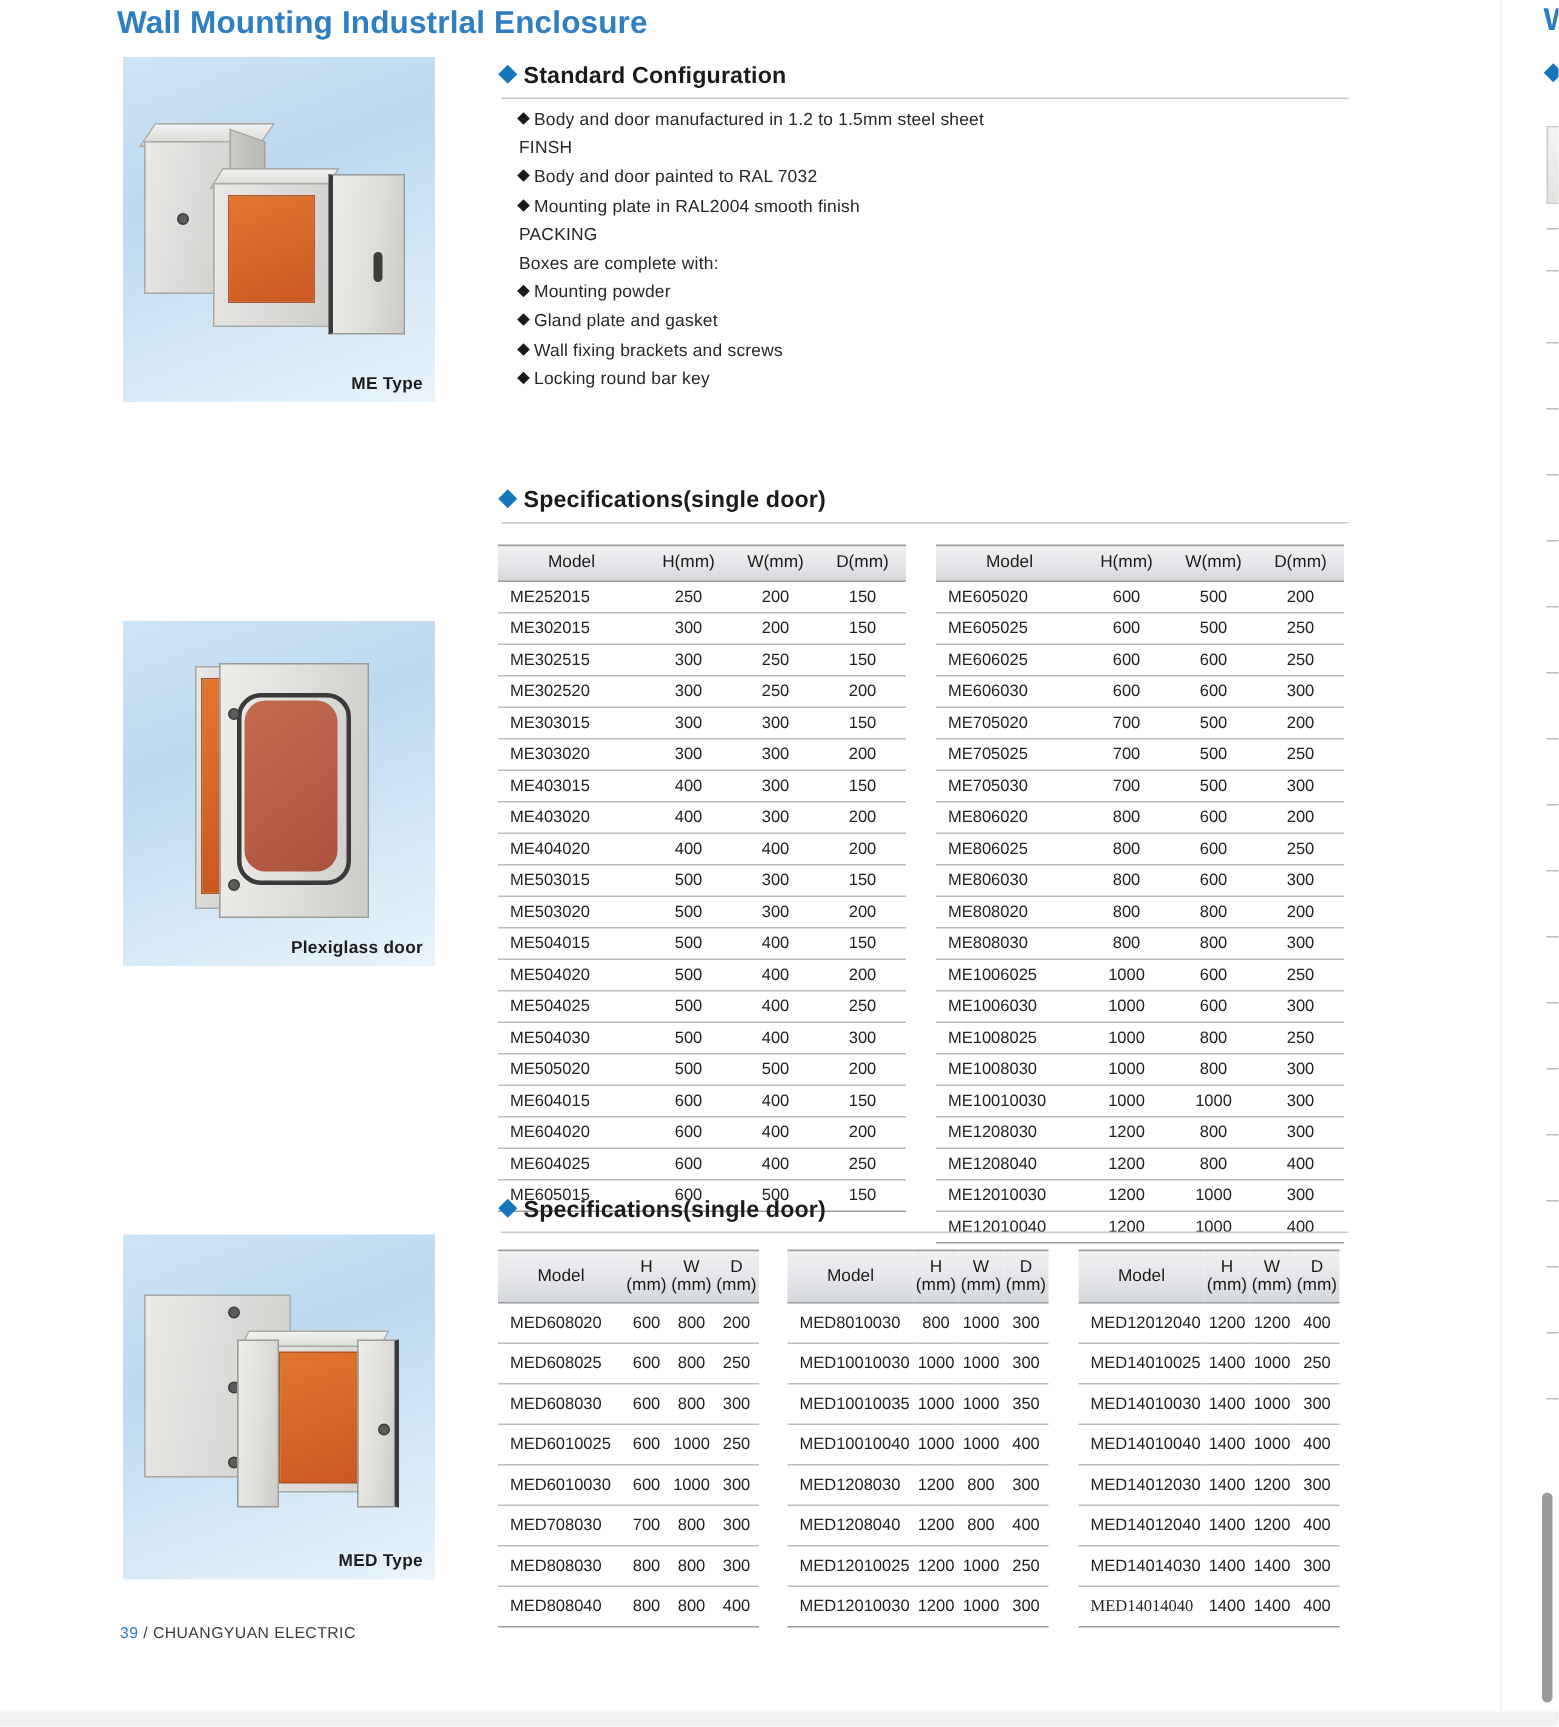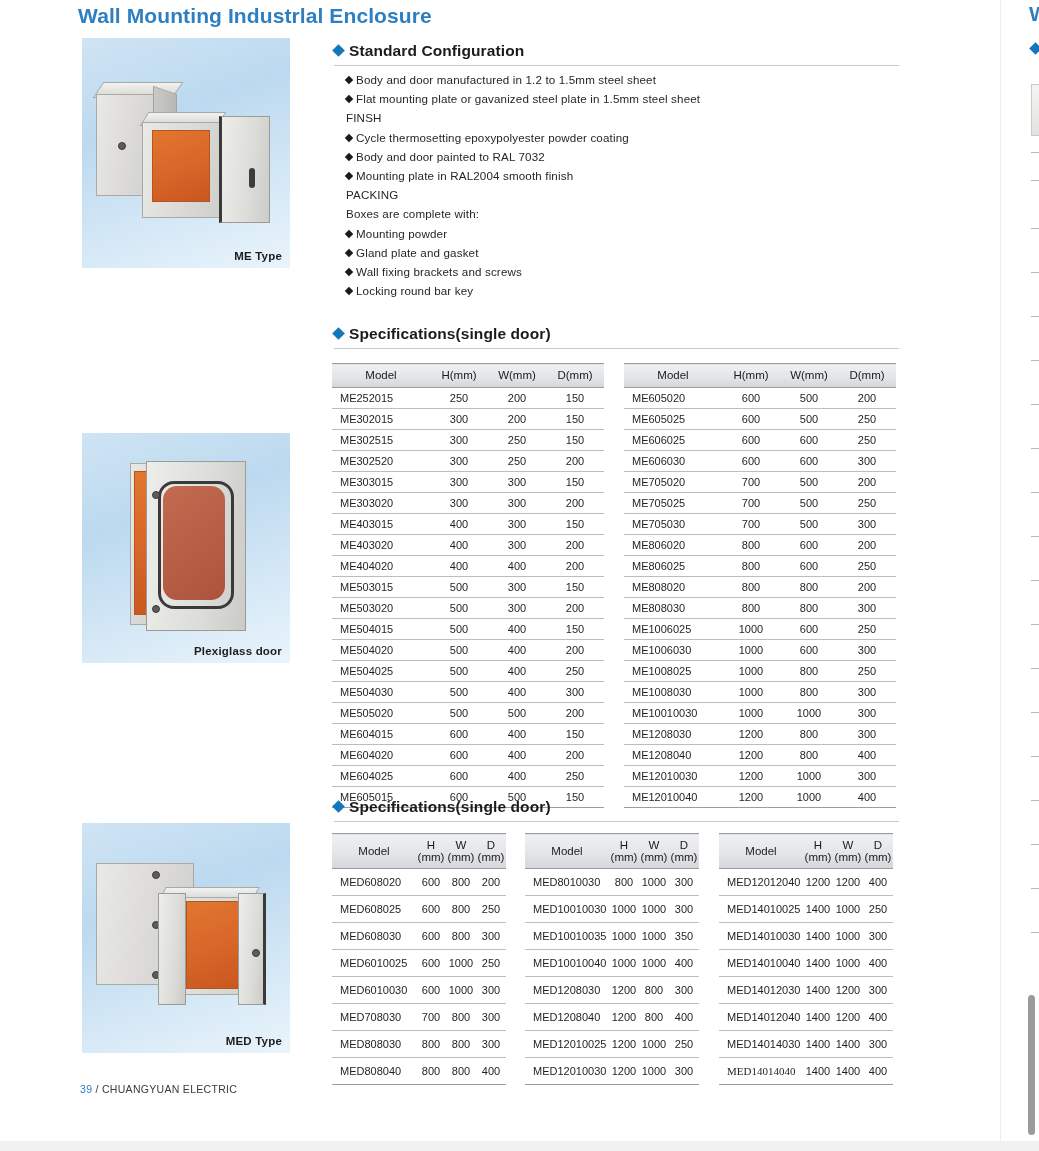--- a/index.html
+++ b/index.html
@@ -287,21 +287,21 @@
       <div class="bx-top" style="left:62px; top:74px; width:76px; height:12px; transform:skewX(-32deg);"></div>
       <div class="bx-face" style="left:60px; top:84px; width:76px; height:94px;"></div>
       <div class="bx-plate" style="left:70px; top:92px; width:56px; height:70px;"></div>
 
       <div class="bx-door" style="left:137px; top:78px; width:47px; height:105px; border-left:3px solid #3a3a3a;"></div>
       <div class="bx-handle" style="left:167px; top:130px;"></div>
     </div>
     <div class="cap">ME Type</div>
   </div>
 
-  <div class="photo" style="top:433px;text-align:center;">
+  <div class="photo" style="top:414px;text-align:center;">
     <div class="box">
 
       <div class="bx-face" style="left:48px; top:30px; width:26px; height:160px;"></div>
       <div class="bx-plate" style="left:52px; top:38px; width:18px; height:142px;"></div>
 
       <div class="bx-door" style="left:64px; top:28px; width:98px; height:168px;"></div>
       <div class="bx-gasket" style="left:76px; top:48px; width:70px; height:122px;"></div>
       <div class="bx-glass" style="left:81px; top:53px; width:62px; height:114px;"></div>
       <div class="bx-knob" style="left:70px; top:58px;"></div>
       <div class="bx-knob" style="left:70px; top:172px;"></div>
@@ -331,23 +331,21 @@
 
   <div class="sec" style="top:42px;">
     <div class="sec-title">
       <span class="dia"></span><span>Standard Configuration</span>
     </div>
     <div class="sec-rule"></div>
   </div>
 
   <div class="blist">
     <div class="li"><span class="bd"></span><span>Body and door manufactured in 1.2 to 1.5mm steel sheet</span></div>
-    <div class="li"><span class="bd"></span><span>Flat mounting plate or gavanized steel plate in 1.5mm steel sheet</span></div>
     <div class="li plain"><span>FINSH</span></div>
-    <div class="li"><span class="bd"></span><span>Cycle thermosetting epoxypolyester powder coating</span></div>
     <div class="li"><span class="bd"></span><span>Body and door painted to RAL 7032</span></div>
     <div class="li"><span class="bd"></span><span>Mounting plate in RAL2004 smooth finish</span></div>
     <div class="li plain"><span>PACKING</span></div>
     <div class="li plain"><span>Boxes are complete with:</span></div>
     <div class="li"><span class="bd"></span><span>Mounting powder</span></div>
     <div class="li"><span class="bd"></span><span>Gland plate and gasket</span></div>
     <div class="li"><span class="bd"></span><span>Wall fixing brackets and screws</span></div>
     <div class="li"><span class="bd"></span><span>Locking round bar key</span></div>
   </div>
 
@@ -562,20 +560,26 @@
             <td class="model">ME806020</td>
             <td>800</td>
             <td>600</td>
             <td>200</td>
           </tr>
           <tr>
             <td class="model">ME806025</td>
             <td>800</td>
             <td>600</td>
             <td>250</td>
+          </tr>
+          <tr>
+            <td class="model">ME806030</td>
+            <td>800</td>
+            <td>600</td>
+            <td>300</td>
           </tr>
           <tr>
             <td class="model">ME808020</td>
             <td>800</td>
             <td>800</td>
             <td>200</td>
           </tr>
           <tr>
             <td class="model">ME808030</td>
             <td>800</td>

